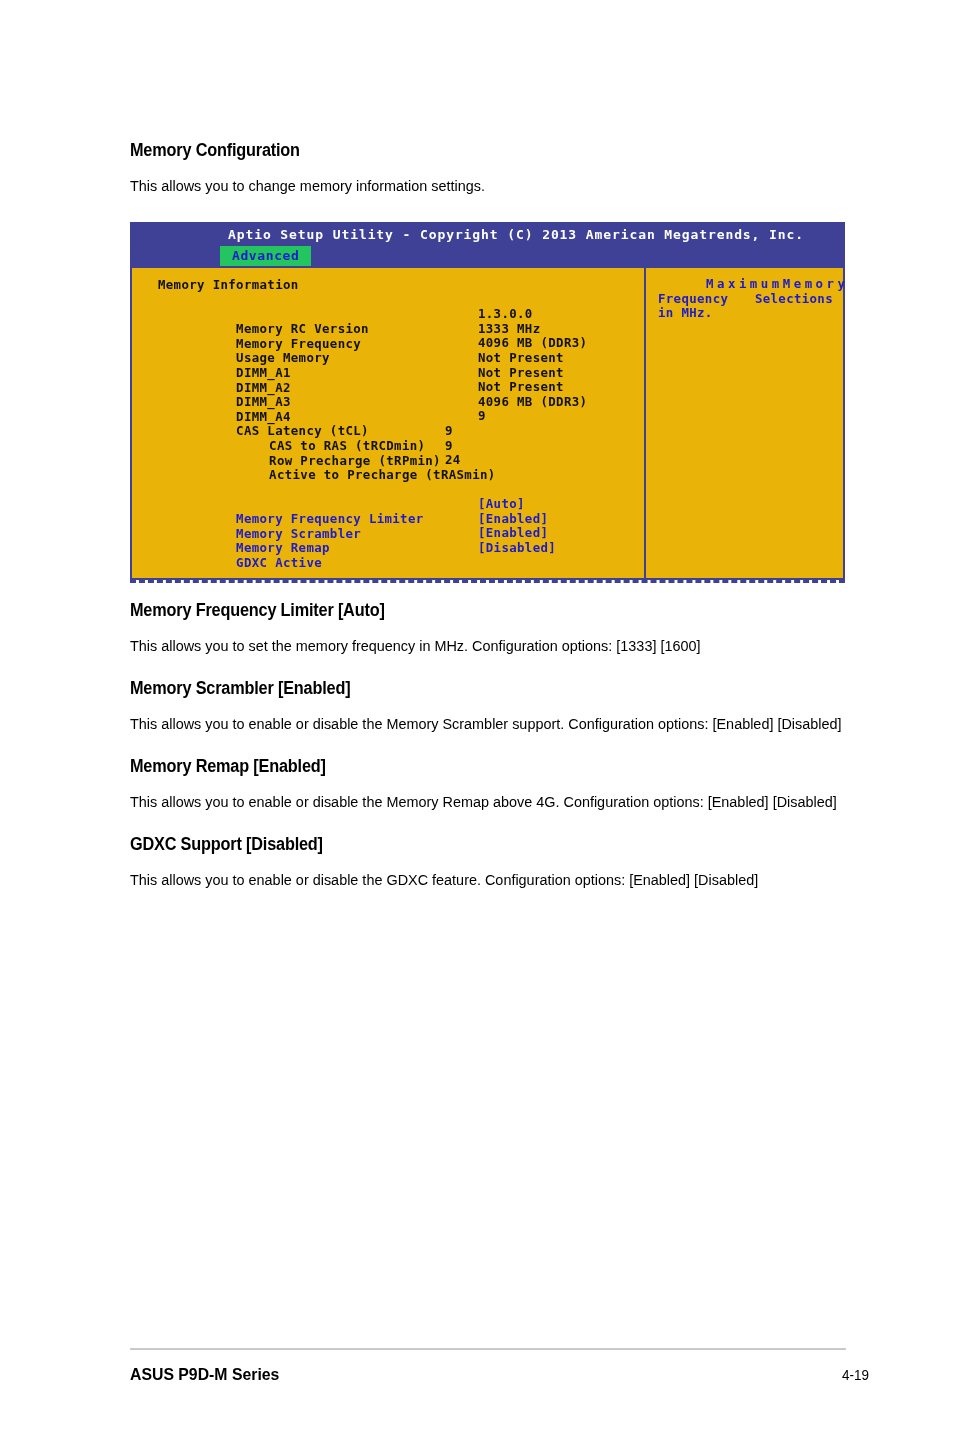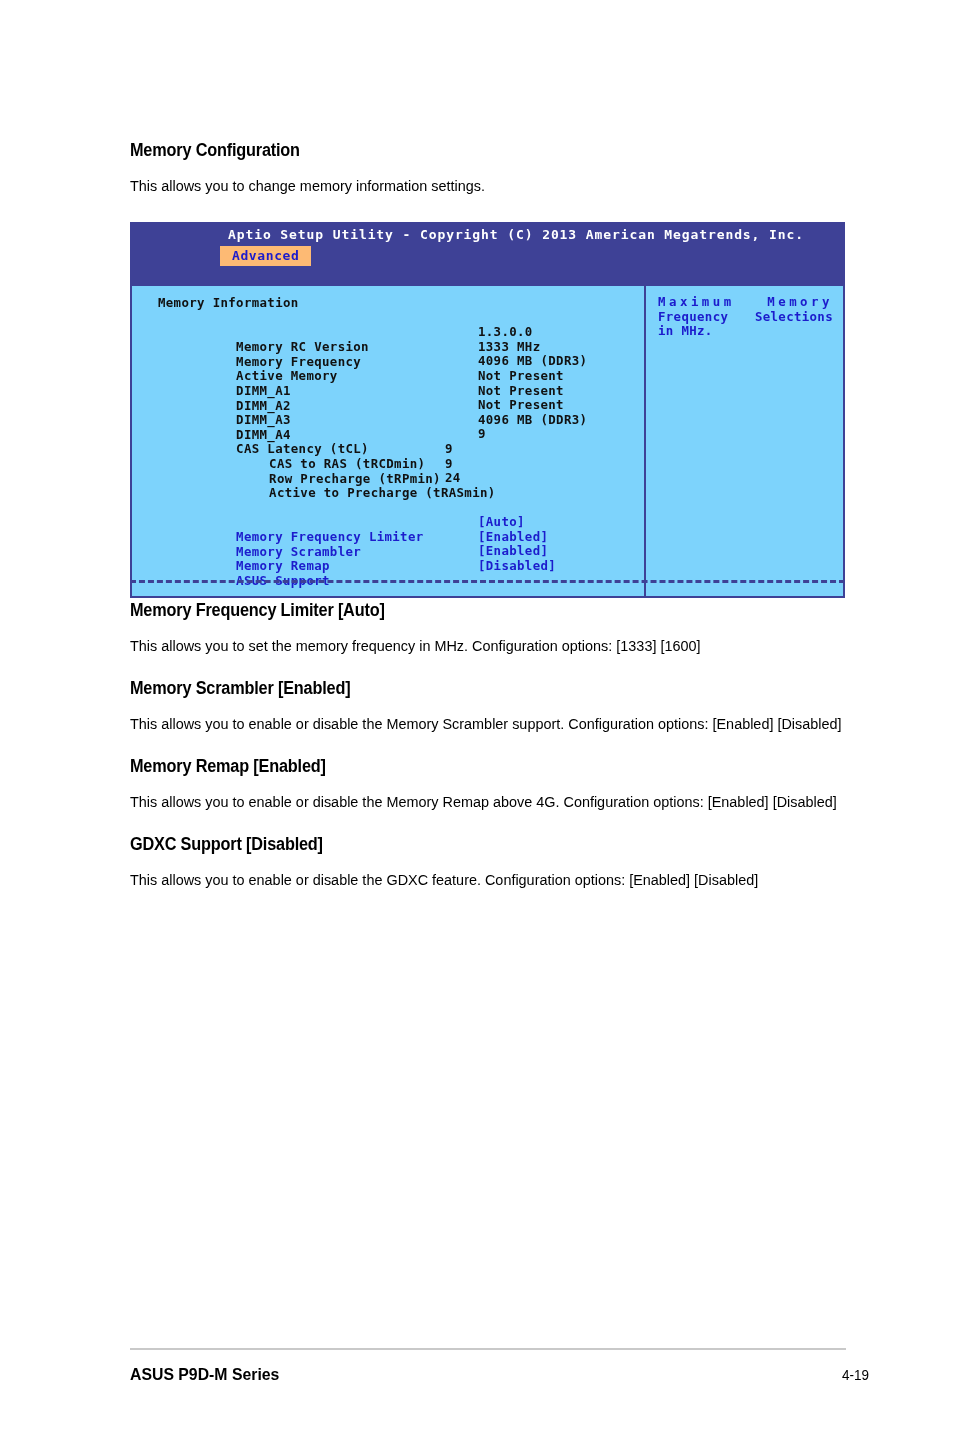--- a/index.html
+++ b/index.html
@@ -56,48 +56,48 @@
   
   .bios {
     position: absolute;
     left: 122px;
     top: 222px;
     width: 715px;
     font-family: "DejaVu Sans Mono", "Liberation Mono", monospace;
   }
   .bios-header {
     background: #3e4196;
-    height: 64px;
+    height: 46px;
     position: relative;
   }
   .bios-title {
     position: absolute;
     left: 98px;
     top: 5px;
     color: #ffffff;
     font-size: 13px;
     font-weight: bold;
     letter-spacing: 0.9px;
     white-space: nowrap;
   }
   .bios-tab {
     position: absolute;
     left: 90px;
     top: 24px;
-    background: #fdba74;
+    background: #22c55e;
     color: #1c1ccc;
     font-size: 13px;
     font-weight: bold;
     letter-spacing: 0.6px;
     padding: 2px 12px 3px 12px;
   }
 
   .bios-body {
     position: relative;
-    background: #7dd3fc;
+    background: #eab308;
     height: 312px;
     border: 2px solid #3e4196;
     border-top: none;
     box-sizing: border-box;
   }
   .bios-divider {
     position: absolute;
     left: 512px;
     top: 0;
     width: 2px;
@@ -220,21 +220,21 @@
 
         <div class="b-row">
           <span>Memory RC Version</span>
           <span class="b-val">1.3.0.0</span>
         </div>
         <div class="b-row">
           <span>Memory Frequency</span>
           <span class="b-val">1333 MHz</span>
         </div>
         <div class="b-row">
-          <span>Active Memory</span>
+          <span>Usage Memory</span>
           <span class="b-val">4096 MB (DDR3)</span>
         </div>
         <div class="b-row">
           <span>DIMM_A1</span>
           <span class="b-val">Not Present</span>
         </div>
         <div class="b-row">
           <span>DIMM_A2</span>
           <span class="b-val">Not Present</span>
         </div>
@@ -274,28 +274,28 @@
         </div>
         <div class="b-row setting">
           <span>Memory Scrambler</span>
           <span class="b-val">[Enabled]</span>
         </div>
         <div class="b-row setting">
           <span>Memory Remap</span>
           <span class="b-val">[Enabled]</span>
         </div>
         <div class="b-row setting">
-          <span>ASUS Support</span>
+          <span>GDXC Active</span>
           <span class="b-val">[Disabled]</span>
         </div>
       </div>
 
       <div class="bios-right">
         <div class="help-line just">
-          <span style="letter-spacing:3.5px;">Maximum</span>
+          <span style="letter-spacing:3.5px;margin-left:48px;">Maximum</span>
           <span style="letter-spacing:3.5px;text-align:right;">Memory</span>
         </div>
         <div class="help-line just">
           <span>Frequency</span>
           <span>Selections</span>
         </div>
         <div class="help-line">in MHz.</div>
       </div>
     </div>
 

